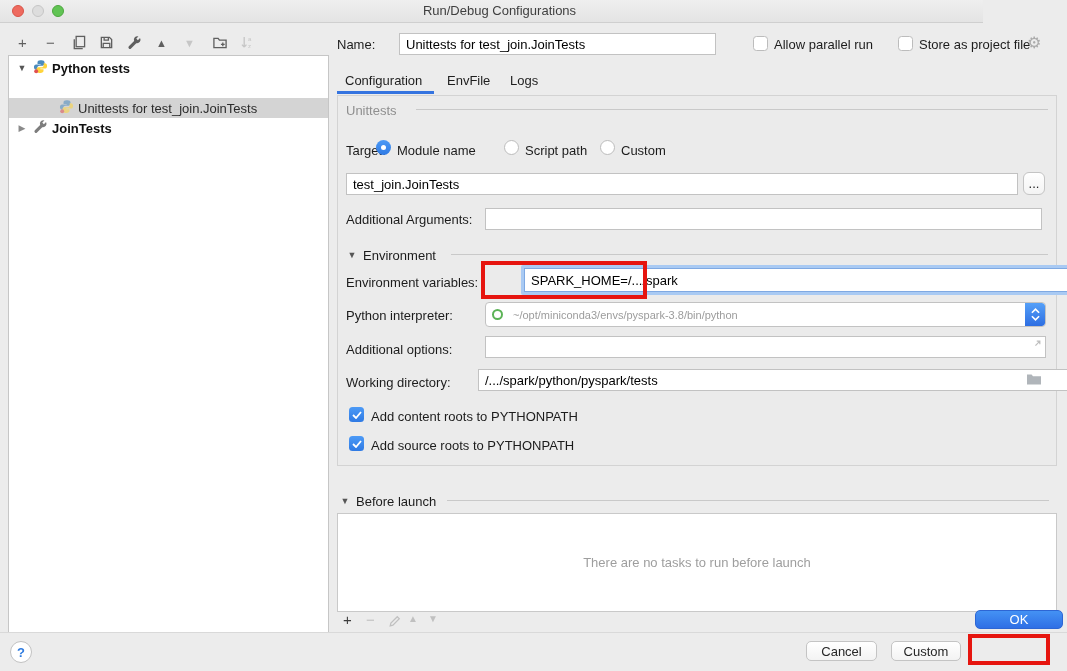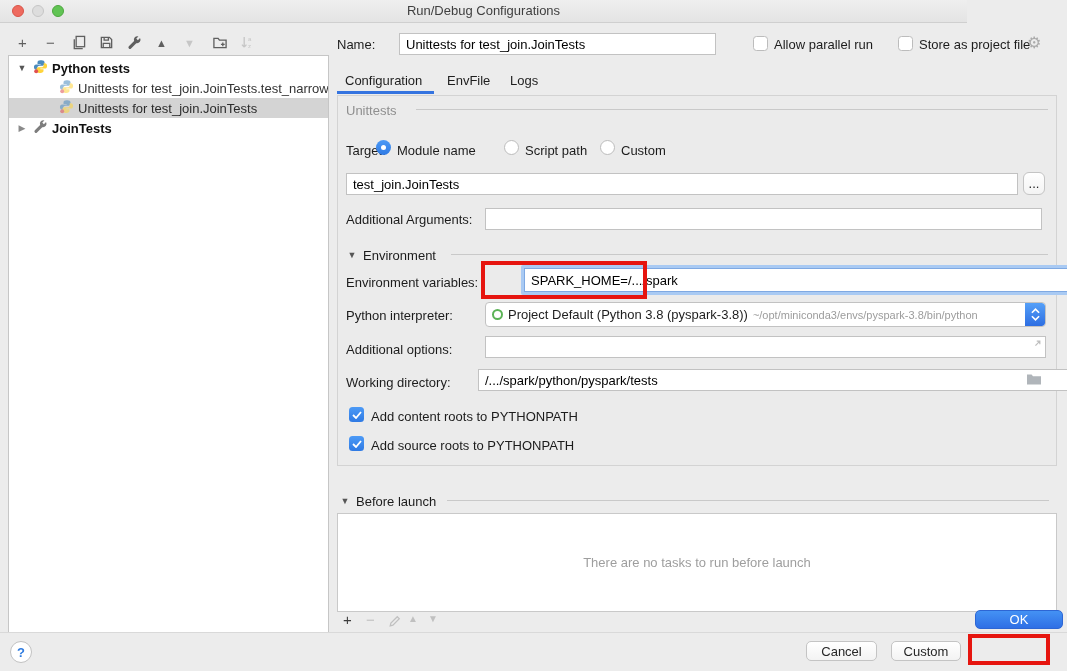--- a/index.html
+++ b/index.html
@@ -2,21 +2,21 @@
 <html><head>
 <meta charset="utf-8">
 <style>
   html,body{margin:0;padding:0;}
   .stage{position:relative;width:1067px;height:671px;background:#ececec;
          font-family:"Liberation Sans",sans-serif;font-size:13px;color:#1d1d1d;overflow:hidden;}
   .abs{position:absolute;}
 
   
   .titlebar{left:0;top:0;width:967px;height:22px;background:linear-gradient(#efefef,#e4e4e4);
-            border-bottom:1px solid #cfcfcf;}
+            border-bottom:1px solid #cfcfcf;padding-left:16px;}
   .title{width:100%;text-align:center;line-height:22px;color:#3f3f3f;font-size:13px;}
   .tl{width:12px;height:12px;border-radius:50%;top:5px;}
   .tl-close{left:12px;background:#ee6a5f;border:1px solid #d95448;box-sizing:border-box;}
   .tl-min{left:32px;background:#dddddd;border:1px solid #c6c6c6;box-sizing:border-box;}
   .tl-zoom{left:52px;background:#61c454;border:1px solid #4ea73f;box-sizing:border-box;}
 
   
   .tbi{width:17px;height:17px;top:34px;display:flex;align-items:center;justify-content:center;
        color:#5f5f5f;font-size:15px;cursor:default;}
   .tbi.dis{color:#c6c6c6;}
@@ -132,30 +132,20 @@
     <div class="trow" style="top:2px;">
       <span class="tw arrow" style="margin-left:8px;">▼</span>
       <span class="tw" style="margin-left:6px;">
         <svg width="15" height="15" viewBox="0 0 16 16">
           <path fill="#4b8bbe" d="M7.9 1.2c-1.9 0-3.1.9-3.1 2.3v1.7h3.4v.6H3.3C1.9 5.8 1 6.9 1 8.6s.9 2.8 2.3 2.8h1.3v-2c0-1.3 1.1-2.3 2.4-2.3h3.3c1.1 0 2-.9 2-2V3.5c0-1.4-1.3-2.3-3.1-2.3z"></path>
           <path fill="#ffd43b" d="M8.1 14.8c1.9 0 3.1-.9 3.1-2.3v-1.7H7.8v-.6h4.9c1.4 0 2.3-1.1 2.3-2.8s-.9-2.8-2.3-2.8h-1.3v2c0 1.3-1.1 2.3-2.4 2.3H5.7c-1.1 0-2 .9-2 2v1.6c0 1.4 1.3 2.3 3.1 2.3z"></path>
           <circle cx="3.4" cy="13" r="2.1" fill="#e05050"></circle>
           </svg>
       </span>
       <span class="tw treelabel bold">Python tests</span>
-    </div>
-    <div class="trow clip" style="top:22px;">
-      <span class="tw" style="margin-left:50px;opacity:.55;">
-        <svg width="15" height="15" viewBox="0 0 16 16">
-          <path fill="#4b8bbe" d="M7.9 1.2c-1.9 0-3.1.9-3.1 2.3v1.7h3.4v.6H3.3C1.9 5.8 1 6.9 1 8.6s.9 2.8 2.3 2.8h1.3v-2c0-1.3 1.1-2.3 2.4-2.3h3.3c1.1 0 2-.9 2-2V3.5c0-1.4-1.3-2.3-3.1-2.3z"></path>
-          <path fill="#ffd43b" d="M8.1 14.8c1.9 0 3.1-.9 3.1-2.3v-1.7H7.8v-.6h4.9c1.4 0 2.3-1.1 2.3-2.8s-.9-2.8-2.3-2.8h-1.3v2c0 1.3-1.1 2.3-2.4 2.3H5.7c-1.1 0-2 .9-2 2v1.6c0 1.4 1.3 2.3 3.1 2.3z"></path>
-          <circle cx="3.4" cy="13" r="2.1" fill="#e05050"></circle>
-          </svg>
-      </span>
-      <span class="tw treelabel" style="color:#333;">Unittests for test_join.JoinTests.test_narrow</span>
     </div>
     <div class="trow sel clip" style="top:42px;">
       <span class="tw" style="margin-left:50px;opacity:.55;">
         <svg width="15" height="15" viewBox="0 0 16 16">
           <path fill="#4b8bbe" d="M7.9 1.2c-1.9 0-3.1.9-3.1 2.3v1.7h3.4v.6H3.3C1.9 5.8 1 6.9 1 8.6s.9 2.8 2.3 2.8h1.3v-2c0-1.3 1.1-2.3 2.4-2.3h3.3c1.1 0 2-.9 2-2V3.5c0-1.4-1.3-2.3-3.1-2.3z"></path>
           <path fill="#ffd43b" d="M8.1 14.8c1.9 0 3.1-.9 3.1-2.3v-1.7H7.8v-.6h4.9c1.4 0 2.3-1.1 2.3-2.8s-.9-2.8-2.3-2.8h-1.3v2c0 1.3-1.1 2.3-2.4 2.3H5.7c-1.1 0-2 .9-2 2v1.6c0 1.4 1.3 2.3 3.1 2.3z"></path>
           <circle cx="3.4" cy="13" r="2.1" fill="#e05050"></circle>
           </svg>
       </span>
       <span class="tw treelabel" style="color:#2b2b2b;">Unittests for test_join.JoinTests</span>
@@ -218,21 +208,20 @@
             <rect x="1.5" y="1.5" width="10" height="13" fill="#fff"></rect>
             <path d="M3.5 5h6M3.5 7.5h6M3.5 10h6"></path>
             </svg>
         </span>
       </div>
     </div>
 
     <div class="abs lbl" style="left:8px;top:212px;">Python interpreter:</div>
     <div class="abs combo" style="left:147px;top:206px;width:561px;">
       <span class="ring"></span>
-      <span style="color:#1e1e1e;">Project Default (Python 3.8 (pyspark-3.8))</span>
       <span class="ipath">~/opt/miniconda3/envs/pyspark-3.8/bin/python</span>
       <span class="stepper">
         <svg width="9" height="6" viewBox="0 0 10 6" fill="none" stroke="#fff" stroke-width="1.8">
             <path d="M1 5l4-4 4 4"></path>
           </svg>
         <svg width="9" height="6" viewBox="0 0 10 6" fill="none" stroke="#fff" stroke-width="1.8">
             <path d="M1 1l4 4 4-4"></path>
           </svg>
       </span>
     </div>

